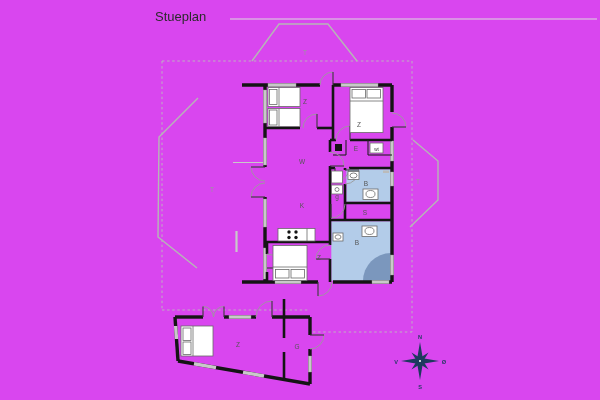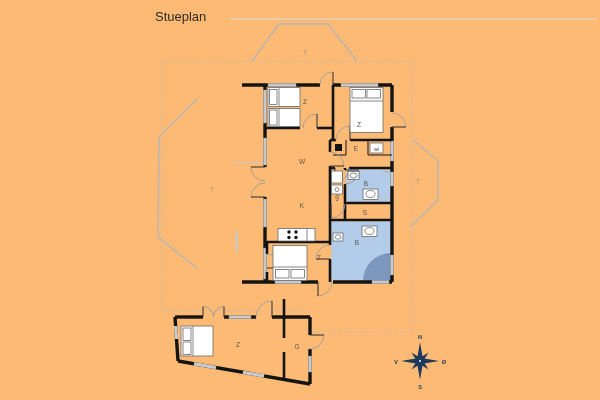--- a/index.html
+++ b/index.html
@@ -1,16 +1,16 @@
 <!DOCTYPE html>
 <html><head>
 <meta charset="utf-8">
 <style>
   html,body{margin:0;padding:0;background:#ffffff;}
-  .stage{position:relative;width:600px;height:400px;background:#fdba74;overflow:hidden;
+  .stage{position:relative;width:600px;height:400px;background:#d946ef;overflow:hidden;
          font-family:"Liberation Sans",sans-serif;}
   svg{display:block}
   .wall{stroke:#141414;stroke-width:3.4;fill:none;stroke-linecap:butt}
   .iwall{stroke:#141414;stroke-width:2.6;fill:none;stroke-linecap:butt}
   .twall{stroke:#222;stroke-width:1.1;fill:none}
   .win{fill:#c9c9c9;stroke:#9a9a9a;stroke-width:.4}
   .winln{stroke:#c9c9c9;stroke-width:3.4;fill:none}
   .door{stroke:#9b9b9b;stroke-width:.9;fill:none}
   .leaf{stroke:#3a3a3a;stroke-width:1.1;fill:none}
   .dash{stroke:#bcbcbc;stroke-width:.9;stroke-dasharray:2.5 2.6;fill:none}

